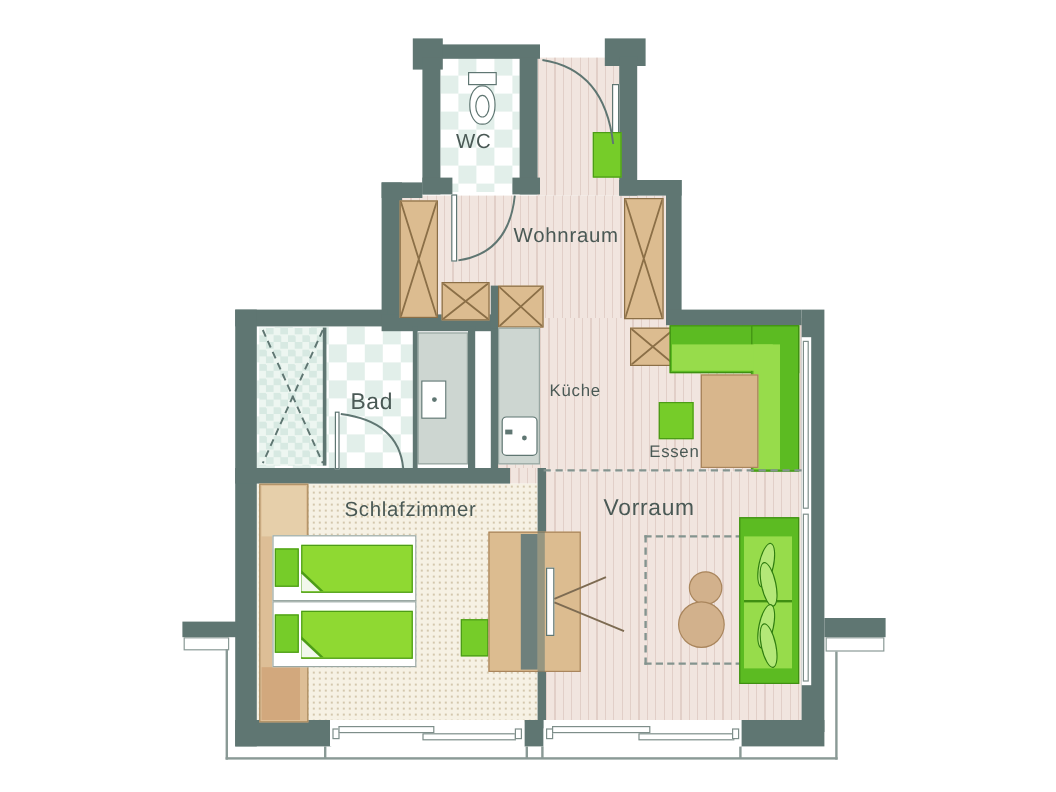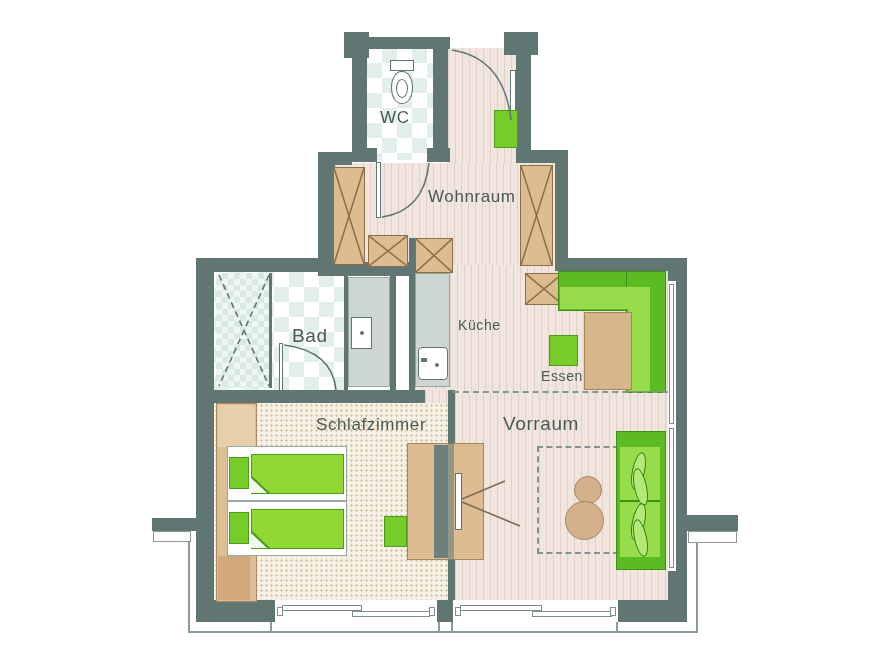--- a/index.html
+++ b/index.html
@@ -200,16 +200,16 @@
     <path d="M 284 345 Q 332 351 336 390" stroke="#5F7672" stroke-width="1.6" fill="none"></path>
     <path d="M 219 275 L 269 386 M 269 275 L 219 386" stroke="#5F7672" stroke-width="1.6" stroke-dasharray="6 4" fill="none"></path>
     <path d="M 462 499 L 505 481 M 462 502 L 520 526" stroke="#7D6B52" stroke-width="1.6" fill="none"></path>
   </svg>
 
   <div class="label" style="left:380px;top:108px;font-size:17px;">WC</div>
   <div class="label" style="left:428px;top:187px;font-size:17px;">Wohnraum</div>
   <div class="label" style="left:292px;top:325px;font-size:19px;">Bad</div>
   <div class="label" style="left:458px;top:317px;font-size:14px;">Küche</div>
   <div class="label" style="left:541px;top:368px;font-size:14px;">Essen</div>
-  <div class="label" style="left:287px;top:415px;font-size:17px;margin-left:29px;">Schlafzimmer</div>
+  <div class="label" style="left:287px;top:415px;font-size:17px;">Schlafzimmer</div>
   <div class="label" style="left:503px;top:413px;font-size:19px;">Vorraum</div>
 
 </div>
 
 </body></html>

